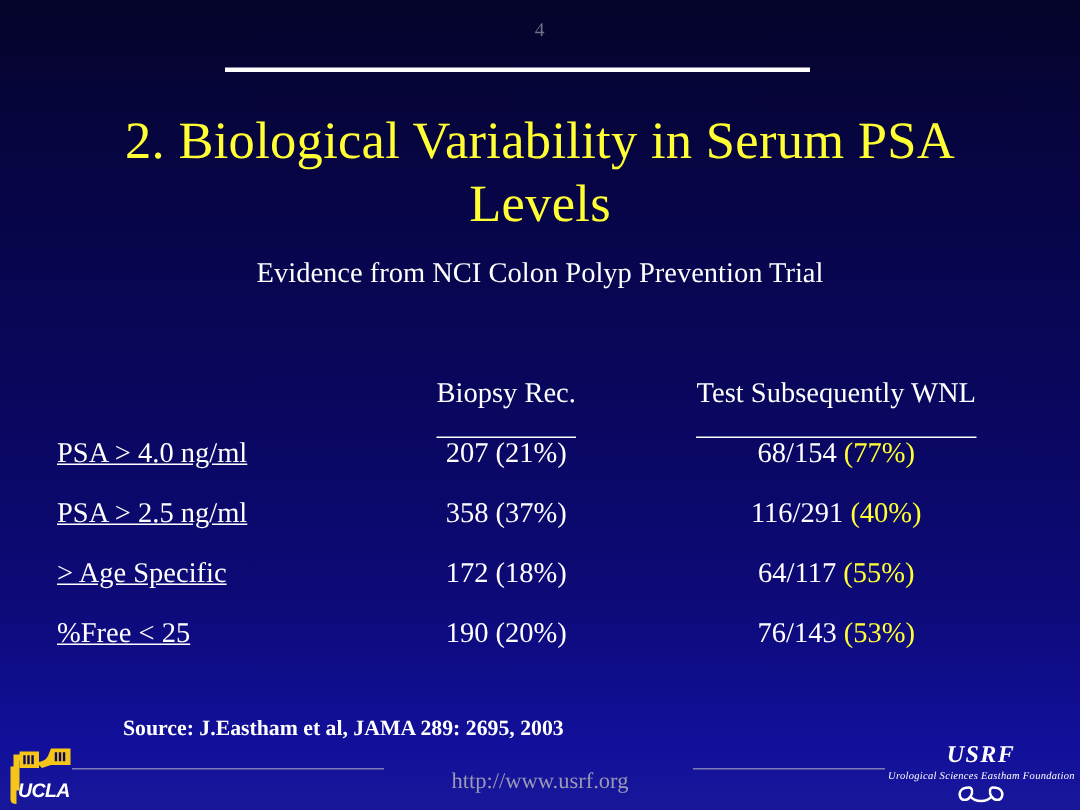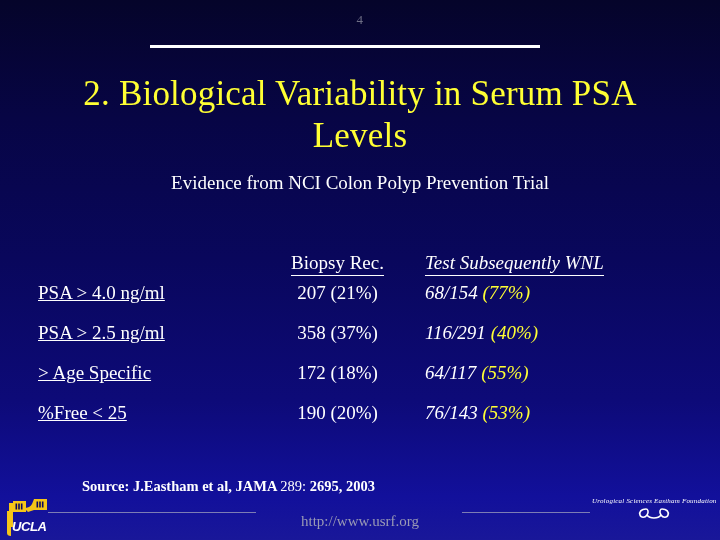--- a/index.html
+++ b/index.html
@@ -85,42 +85,42 @@
   #data-table td {
     padding: 0;
     font-weight: normal;
     vertical-align: baseline;
   }
   #data-table thead th {
     height: 30px;
   }
   .col-label   { width: 212px; text-align: left; text-decoration: underline; }
   .col-biopsy  { width: 175px; text-align: center; }
-  .col-wnl     { width: 265px; text-align: left; font-style: italic; }
+  .col-wnl     { width: 265px; text-align: center; }
   .hdr-underline {
     display: inline-block;
     border-bottom: 1.5px solid #ffffff;
-    padding-bottom: 1px;
+    padding-bottom: 17px;
     line-height: 22px;
   }
   #data-table tbody tr { height: 40px; }
   #data-table tbody td { height: 40px; }
   .pct-hi { color: #ffff33; }
 
   
   #source {
     position: absolute;
     top: 478px;
     left: 82px;
     font-size: 14.5px;
     font-weight: bold;
     color: #ffffff;
     white-space: nowrap;
   }
-  #source .vol { font-weight: normal; }
+  #source .vol { font-weight: bold; }
 
   
   #footer-rule-left {
     position: absolute;
     left: 48px;
     top: 512px;
     width: 208px;
     height: 1px;
     background: #8f90b8;
     opacity: 0.85;
@@ -271,20 +271,21 @@
       <path d="M26 7 L28 2 L28 13 Z" fill="#f5c518"></path>
 
       <path d="M1 14 L1 36 Q1 39 5 39 L5 14 Z" fill="#f5c518"></path>
       <text x="6" y="34" font-family="'Liberation Sans', sans-serif" font-size="13" font-weight="bold" font-style="italic" fill="#ffffff" letter-spacing="-0.4">UCLA</text>
     </svg>
   </div>
 
   <div id="footer-url">http://www.usrf.org</div>
 
   <div id="usrf-logo">
+    <div id="usrf-name">USRF</div>
     <div id="usrf-tagline">Urological Sciences Eastham Foundation</div>
     <div id="usrf-mark">
       <svg width="34" height="14" viewBox="0 0 34 14" xmlns="http://www.w3.org/2000/svg">
         <path d="M9 3 C4 3 2 6 3 9 C4 12 8 12 10 9 C12 6 11 3 9 3 Z" fill="none" stroke="#ffffff" stroke-width="1.6"></path>
         <path d="M25 3 C30 3 32 6 31 9 C30 12 26 12 24 9 C22 6 23 3 25 3 Z" fill="none" stroke="#ffffff" stroke-width="1.6"></path>
         <path d="M10 9 C13 13 21 13 24 9" fill="none" stroke="#ffffff" stroke-width="1.6"></path>
       </svg>
     </div>
   </div>
 

